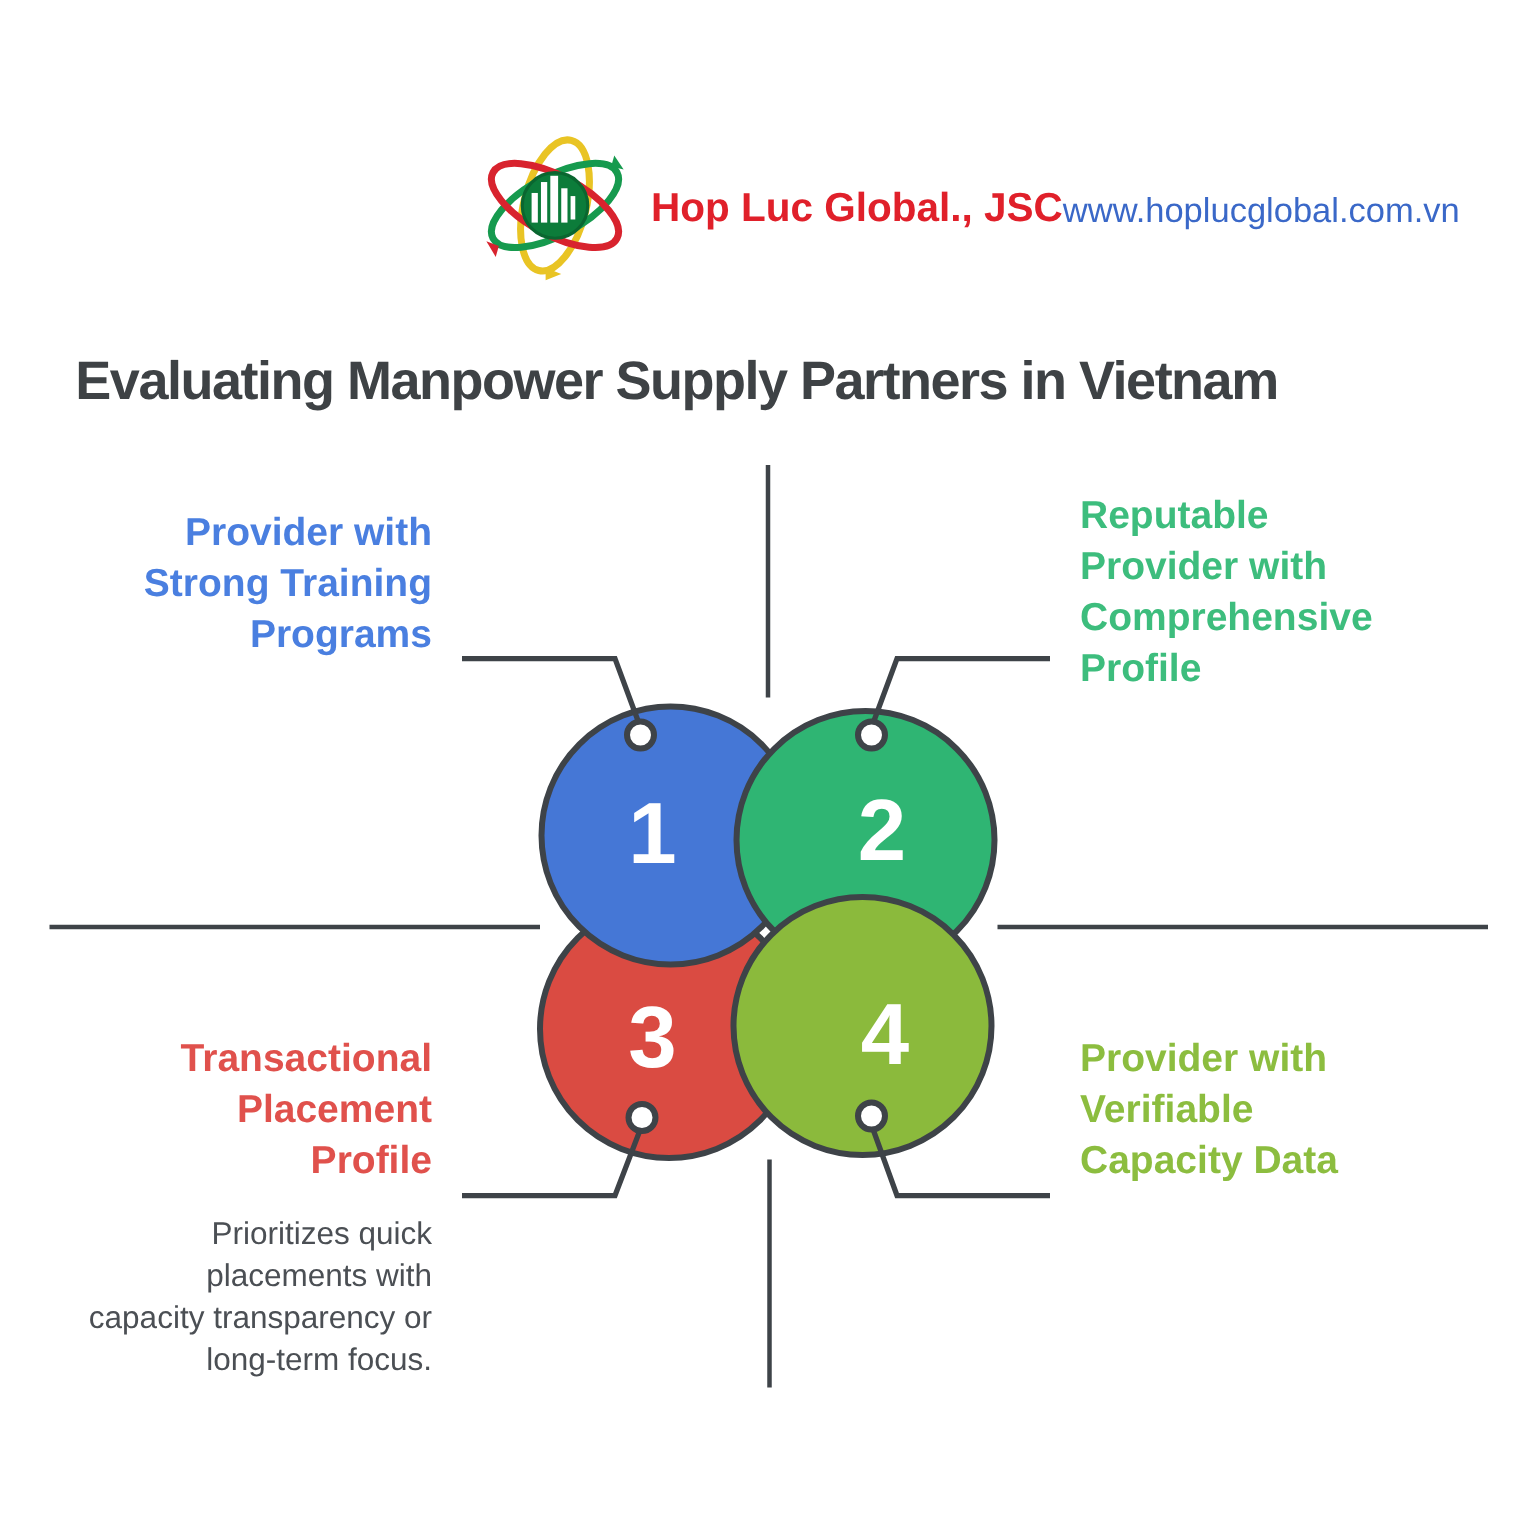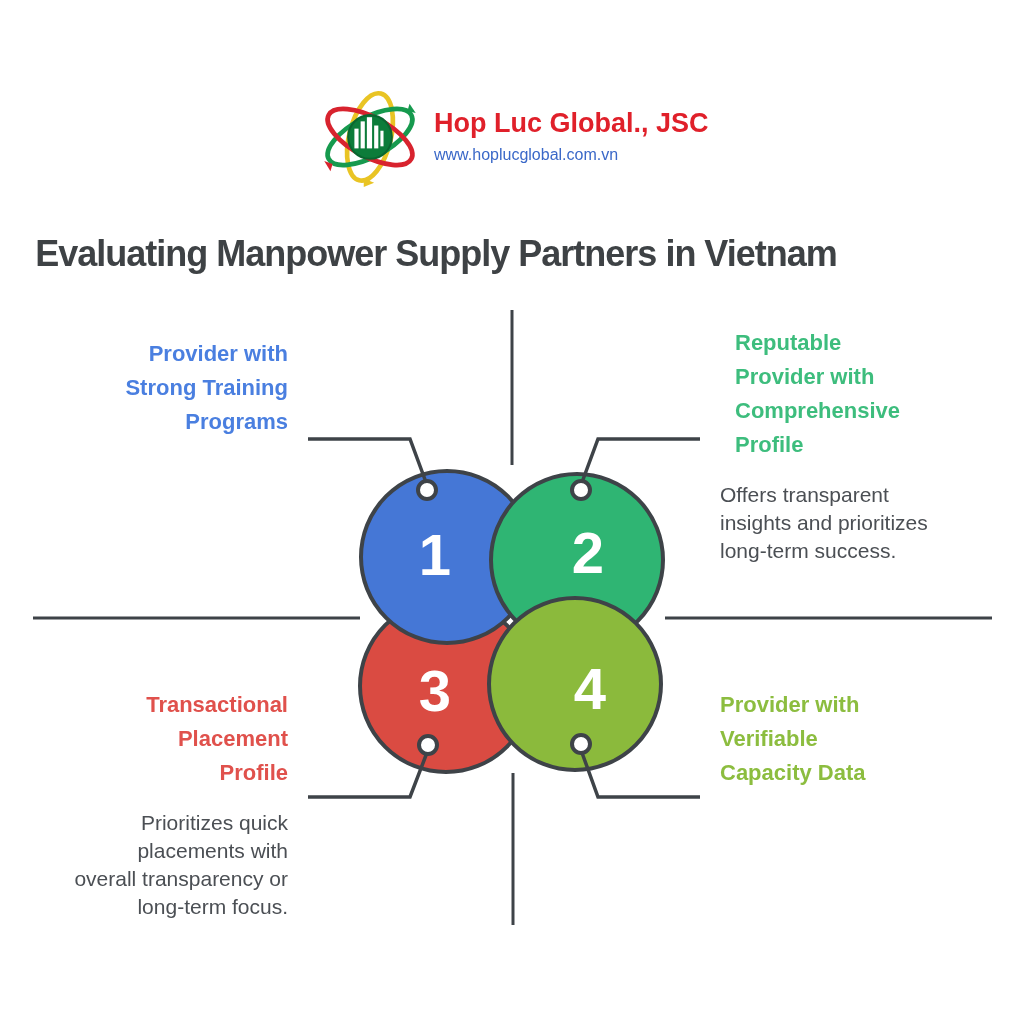--- a/index.html
+++ b/index.html
@@ -3,34 +3,34 @@
 <meta charset="utf-8">
 <style>
   html,body{margin:0;padding:0;background:#ffffff;}
   .canvas{
     position:relative;width:1024px;height:1024px;background:#ffffff;
     font-family:"Liberation Sans",sans-serif;overflow:hidden;
   }
   
   .logo-row{position:absolute;left:318px;top:86px;display:flex;align-items:center;gap:12px;}
   .logo-icon{width:104px;height:104px;flex:0 0 auto;}
-  .logo-text{display:flex;flex-direction:column;}
+  .logo-text{display:flex;flex-direction:row;}
   .company{font-size:27px;font-weight:bold;color:#e0202a;letter-spacing:0px;line-height:30px;}
-  .website{font-size:16px;color:#3a68c8;line-height:26px;margin-top:4px;}
+  .website{font-size:23px;color:#3a68c8;line-height:26px;margin-top:4px;}
   
   .title{
-    position:absolute;left:0;top:233px;width:872px;margin:0;text-align:center;
+    position:absolute;left:15px;top:233px;width:872px;margin:0;text-align:center;
     font-size:36px;font-weight:bold;color:#3e4245;letter-spacing:-1px;
   }
   
   .diagram{position:absolute;left:0;top:0;width:1024px;height:1024px;}
   .diagram text{font-family:"Liberation Sans",sans-serif;font-weight:bold;font-size:58px;fill:#ffffff;}
   
   .quad{position:absolute;}
-  .quad .heading{font-weight:bold;font-size:22px;line-height:34px;white-space:pre-line;margin:0;}
+  .quad .heading{font-weight:bold;font-size:26px;line-height:34px;white-space:pre-line;margin:0;}
   .quad .body{font-size:21px;line-height:28px;color:#4b4f54;white-space:pre-line;margin-top:19px;}
   .quad-tl{left:40px;top:337px;width:248px;text-align:right;}
   .quad-tl .body{margin-top:24px;}
   .quad-tr{left:720px;top:326px;width:262px;text-align:left;}
   .quad-bl{left:40px;top:688px;width:248px;text-align:right;}
   .quad-br{left:720px;top:688px;width:262px;text-align:left;}
 </style>
 </head>
 <body>
 
@@ -100,36 +100,33 @@
     <text x="590" y="709" text-anchor="middle">4</text>
   </svg>
 
   <div class="quad quad-tl">
     <p class="heading" style="color: rgb(74, 127, 224);">Provider with
 Strong Training
 Programs</p>
   </div>
 
   <div class="quad quad-tr">
-    <p class="heading" style="color: rgb(61, 189, 125); margin-left: 15px;">Reputable
+    <p class="heading" style="color: rgb(61, 189, 125);">Reputable
 Provider with
 Comprehensive
 Profile</p>
-    <div class="body">Offers transparent
-insights and prioritizes
-long-term success.</div>
   </div>
 
   <div class="quad quad-bl">
     <p class="heading" style="color: rgb(224, 81, 76);">Transactional
 Placement
 Profile</p>
     <div class="body">Prioritizes quick
 placements with
-overall transparency or
+capacity transparency or
 long-term focus.</div>
   </div>
 
   <div class="quad quad-br">
     <p class="heading" style="color: rgb(140, 189, 63);">Provider with
 Verifiable
 Capacity Data</p>
   </div>
 
 </div>

